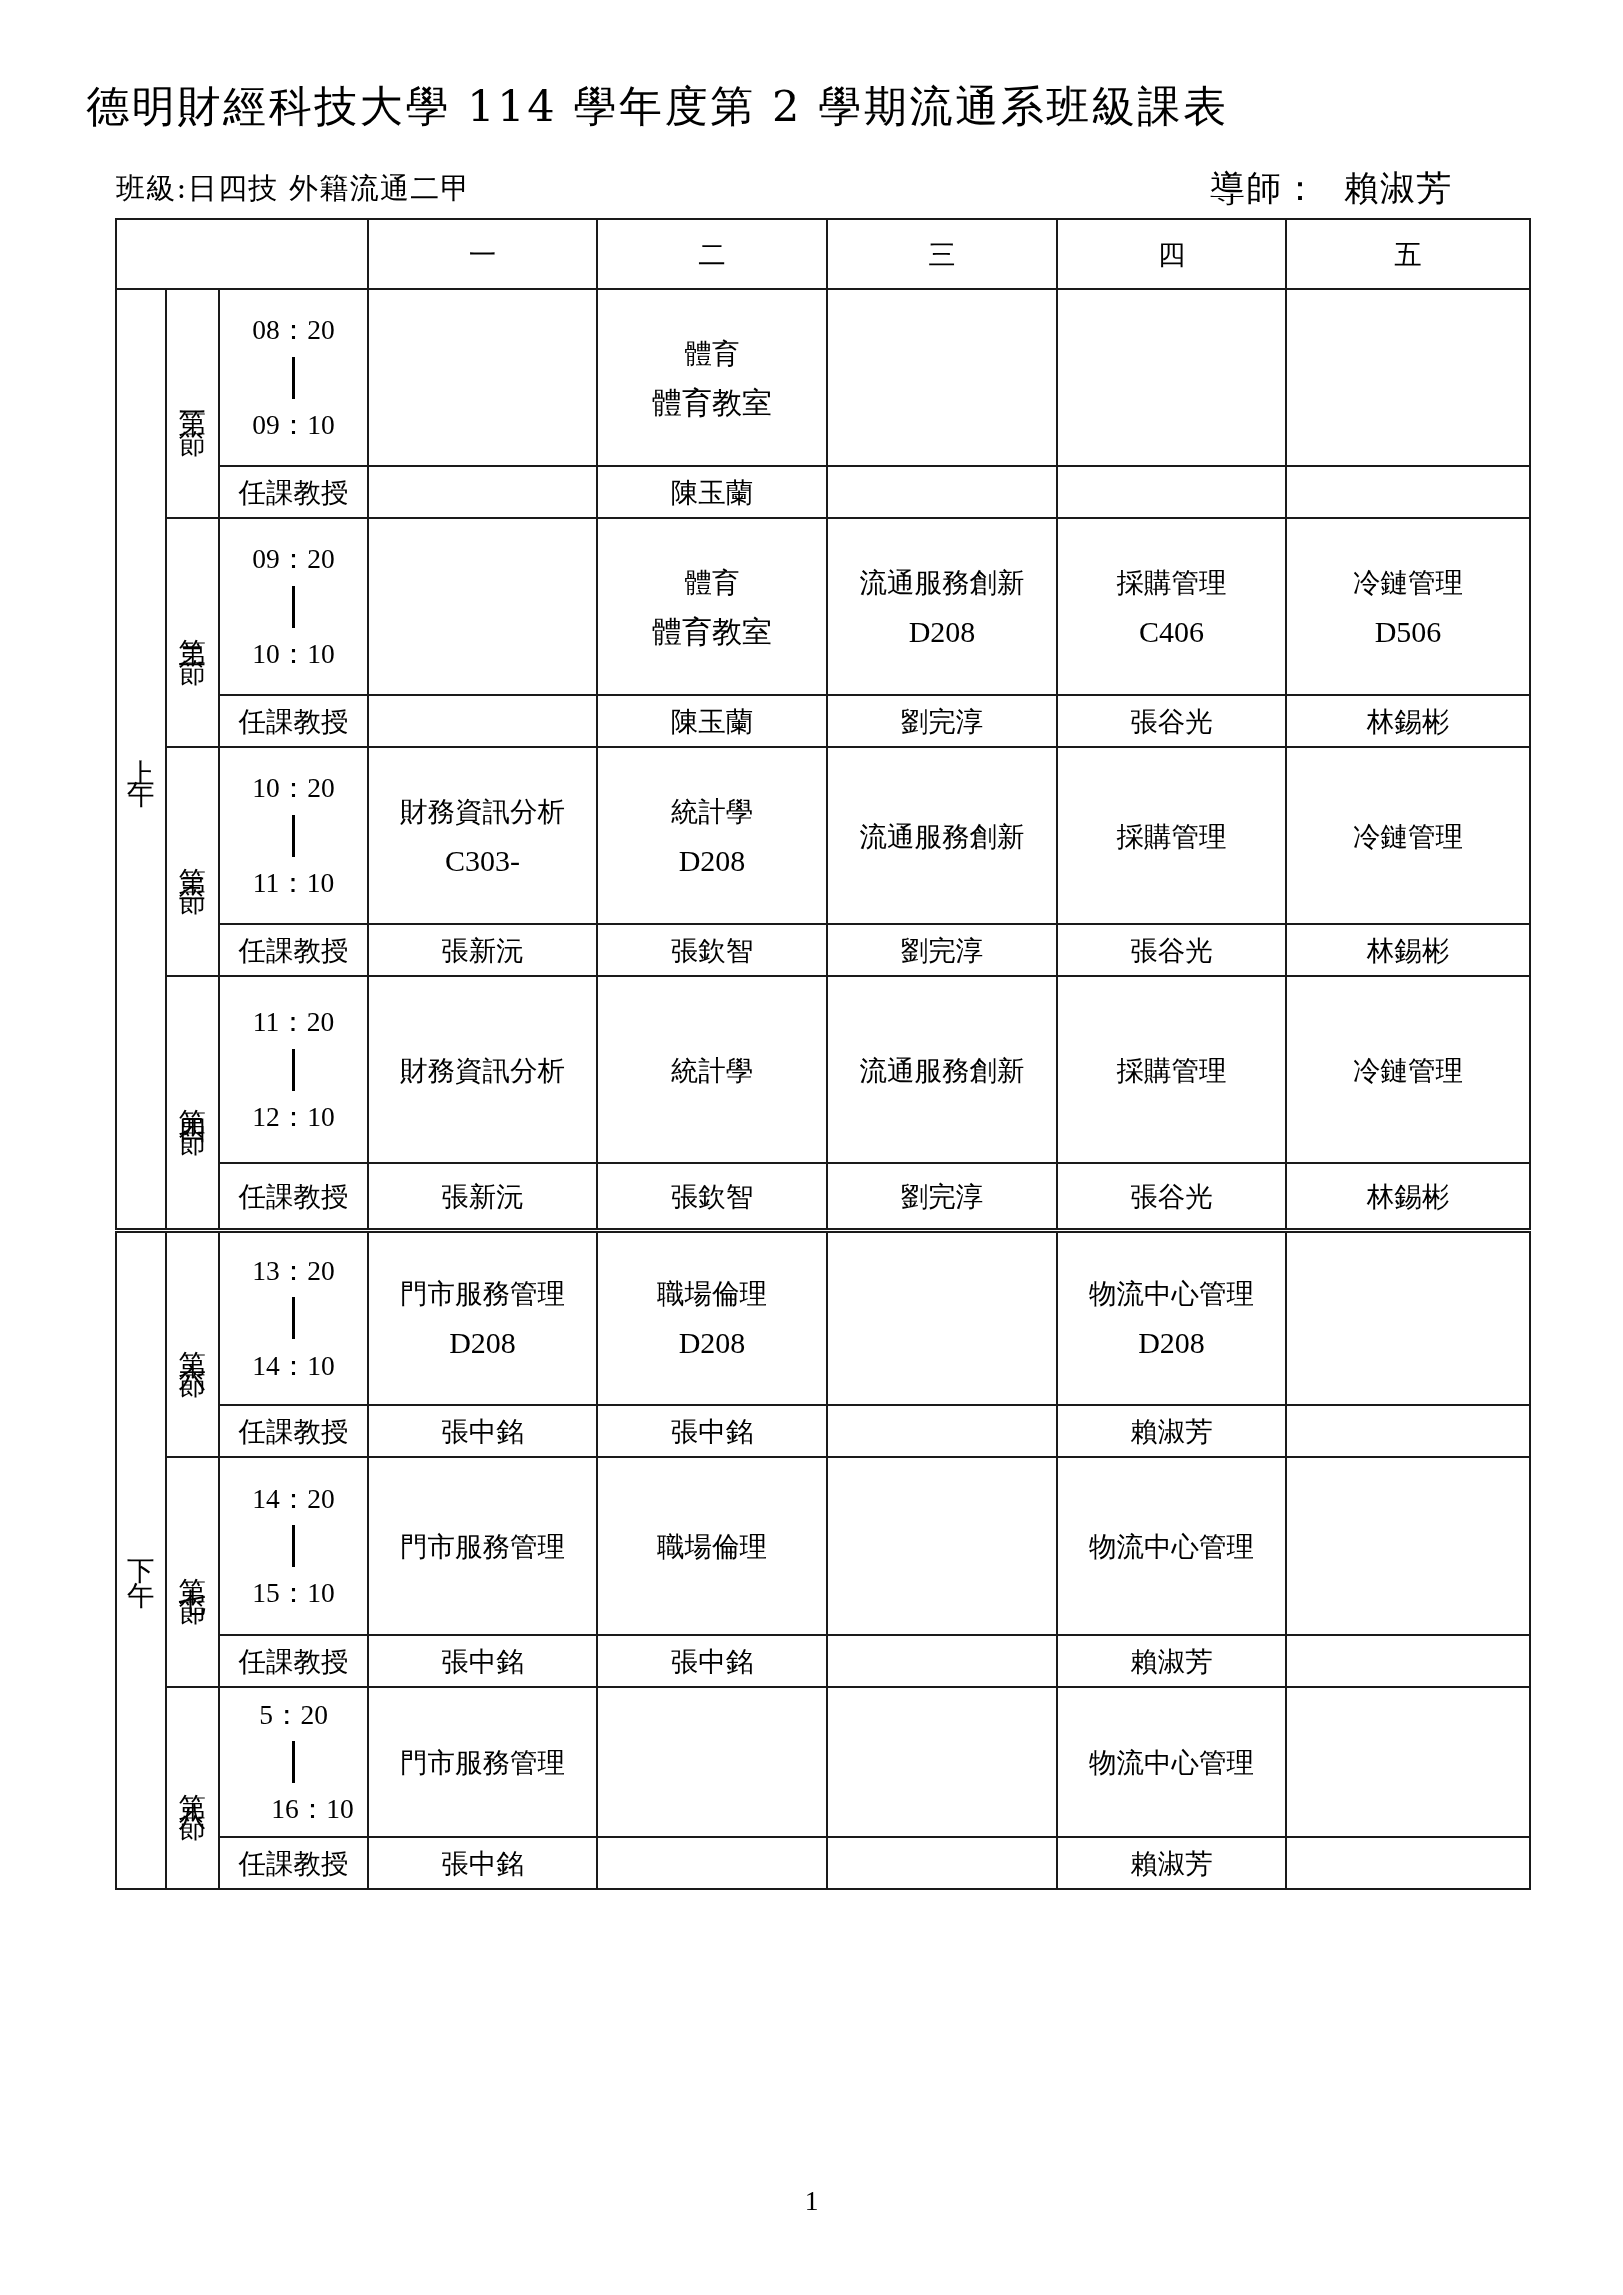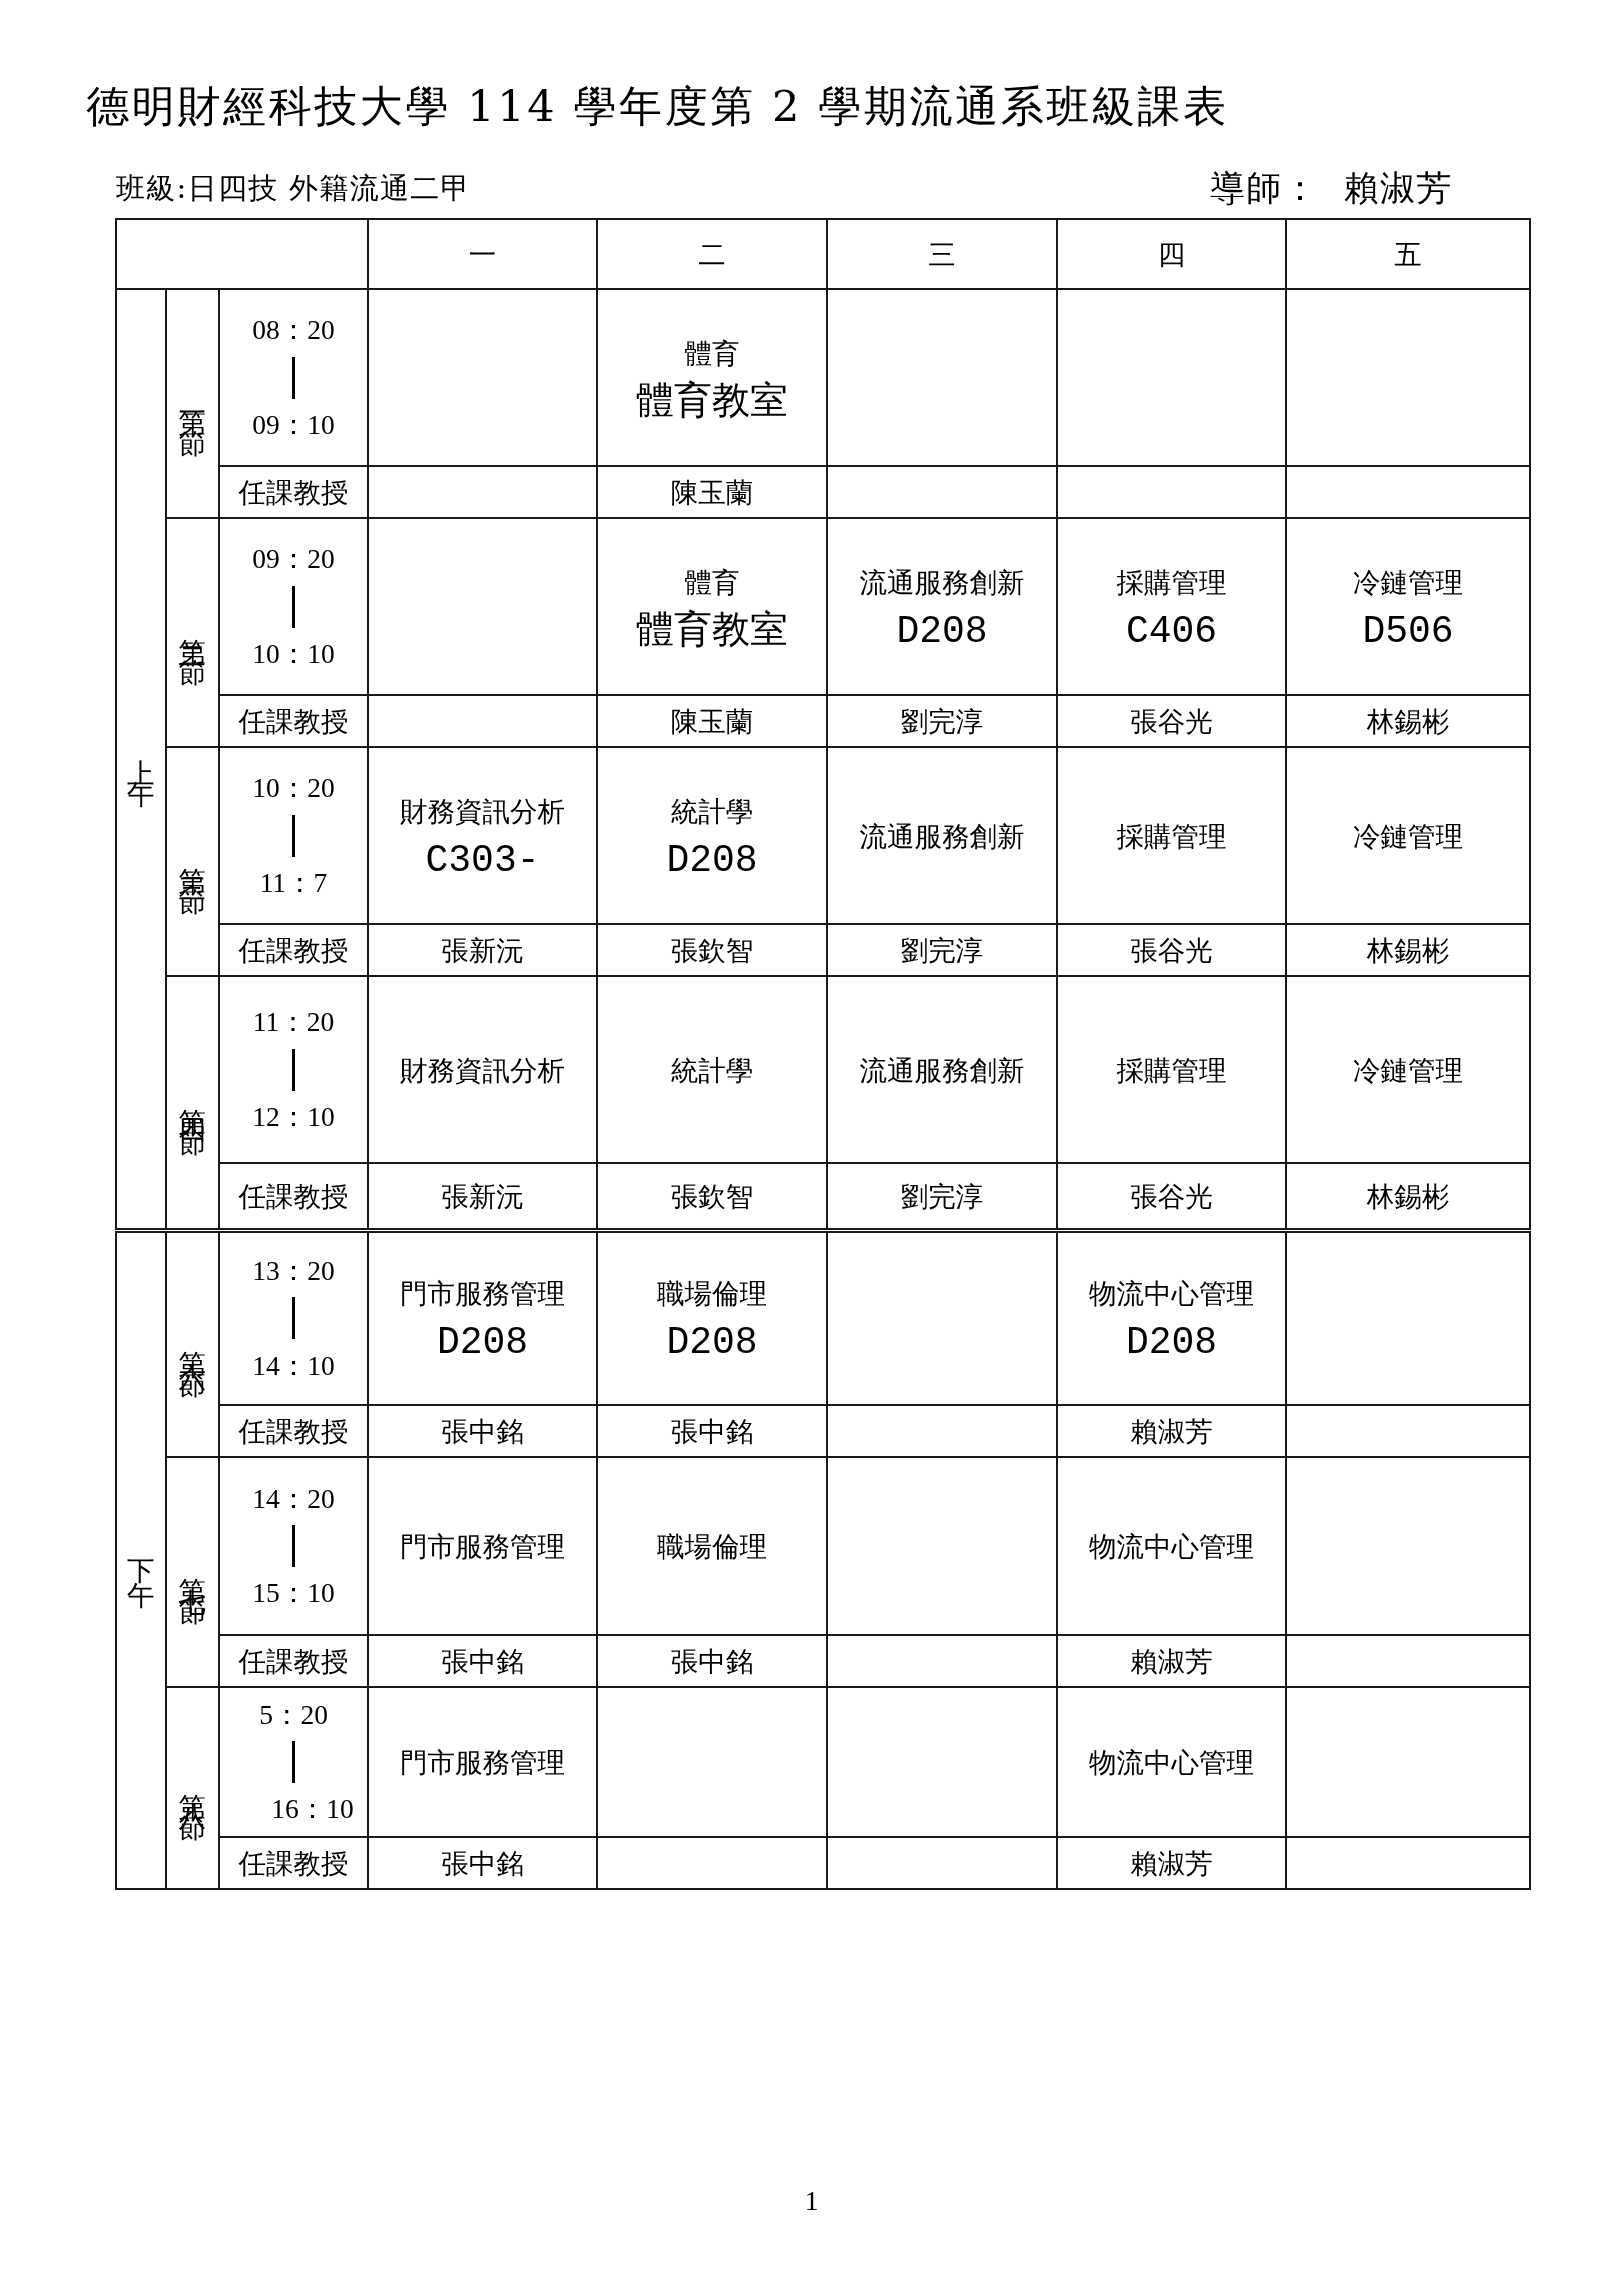--- a/index.html
+++ b/index.html
@@ -10,21 +10,21 @@
   table.sched { position:absolute; left:115px; top:218px; border-collapse:collapse; table-layout:fixed; }
   table.sched td { border:2px solid #1a1a1a; padding:0; text-align:center; vertical-align:middle; font-size:27.5px; line-height:50px; }
   .hdr td { height:68px; }
   .main { height:177px; }
   .tch  { height:47px; }
   .vert { writing-mode: vertical-rl; text-orientation: upright; letter-spacing:10.5px; font-size:27.5px; line-height:27.5px; margin:0 auto; }
   .half { letter-spacing:22px; }
   .time { font-family:"Liberation Serif","DejaVu Serif",serif; font-size:30px; line-height:48px; }
   .bar { display:block; width:2.6px; height:42px; background:#000; margin:1.3px auto; }
   .course, .room { display:block; }
-  .room { font-family:Liberation Mono, monospace; font-size:38px; }
+  .room { font-family:Liberation Serif, serif; font-size:30px; }
   tr.split td { border-top:5.9px double #1a1a1a; }
   .pagenum { position:absolute; left:0; width:1623px; top:2185px; text-align:center; font-family:"Liberation Serif",serif; font-size:27.5px; }
 </style>
 </head>
 <body>
 
 <div class="title">德明財經科技大學 114 學年度第 2 學期流通系班級課表</div>
 <div class="classline">班級:日四技  外籍流通二甲</div>
 <div class="tutorline">導師：  賴淑芳</div>
 
@@ -127,21 +127,21 @@
         <td>張谷光</td>
         <td>林錫彬</td>
       </tr>
       <tr class="main" style="height: 177px;">
         <td rowspan="2">
           <div class="vert">第三節</div>
         </td>
         <td class="time">
           <span style="display: block;">10：20</span>
           <span class="bar"></span>
-          <span style="display: block;">11：7</span>
+          <span style="display: block;">11：10</span>
         </td>
         <td>
           <span class="course">財務資訊分析</span>
           <span class="room">C303-</span>
         </td>
         <td>
           <span class="course">統計學</span>
           <span class="room">D208</span>
         </td>
         <td>

